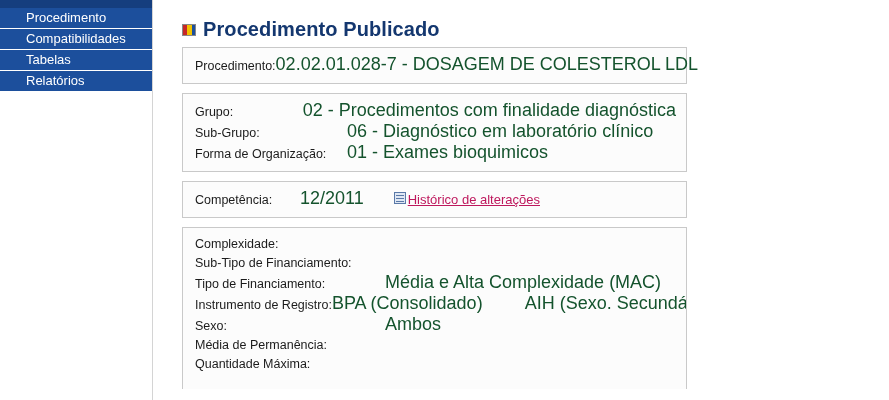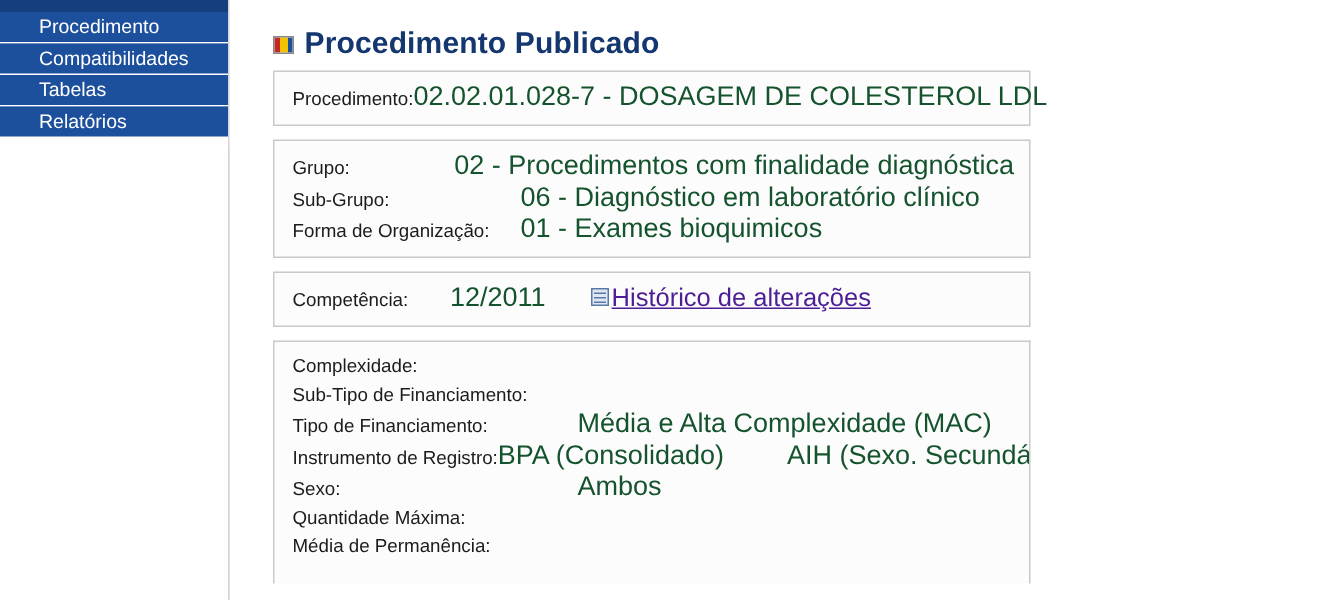--- a/index.html
+++ b/index.html
@@ -143,24 +143,24 @@
   .w-proc .lbl { width: 96px; }
   .w-grp .lbl  { width: 152px; }
   .w-comp .lbl { width: 105px; }
   .w-det .lbl  { width: 190px; }
 
   .val-gap { margin-left: 38px; }
   .val-gap2 { margin-left: 42px; }
 
   
   .hist-link {
-    color: #4c1d95;
+    color: #be185d;
     text-decoration: underline;
     cursor: pointer;
-    font-size: 17px;
+    font-size: 13px;
   }
   .hist-icon {
     display: inline-block;
     width: 12px;
     height: 12px;
     margin: 0 2px -1px 30px;
     background: #dfe7f3;
     border: 1px solid #5a79a8;
     position: relative;
     box-sizing: border-box;
@@ -272,23 +272,23 @@
       <div class="row">
         <span class="lbl">Instrumento de Registro:</span>
         <span class="val">BPA (Consolidado)</span>
         <span class="val val-gap2">AIH (Sexo. Secundário)</span>
       </div>
       <div class="row">
         <span class="lbl">Sexo:</span>
         <span class="val">Ambos</span>
       </div>
       <div class="row">
+        <span class="lbl">Média de Permanência:</span>
+        <span class="val"></span>
+      </div>
+      <div class="row">
         <span class="lbl">Quantidade Máxima:</span>
         <span class="val"></span>
       </div>
-      <div class="row">
-        <span class="lbl">Média de Permanência:</span>
-        <span class="val"></span>
-      </div>
     </div>
   </div>
 
 </div>
 
 </body></html>

